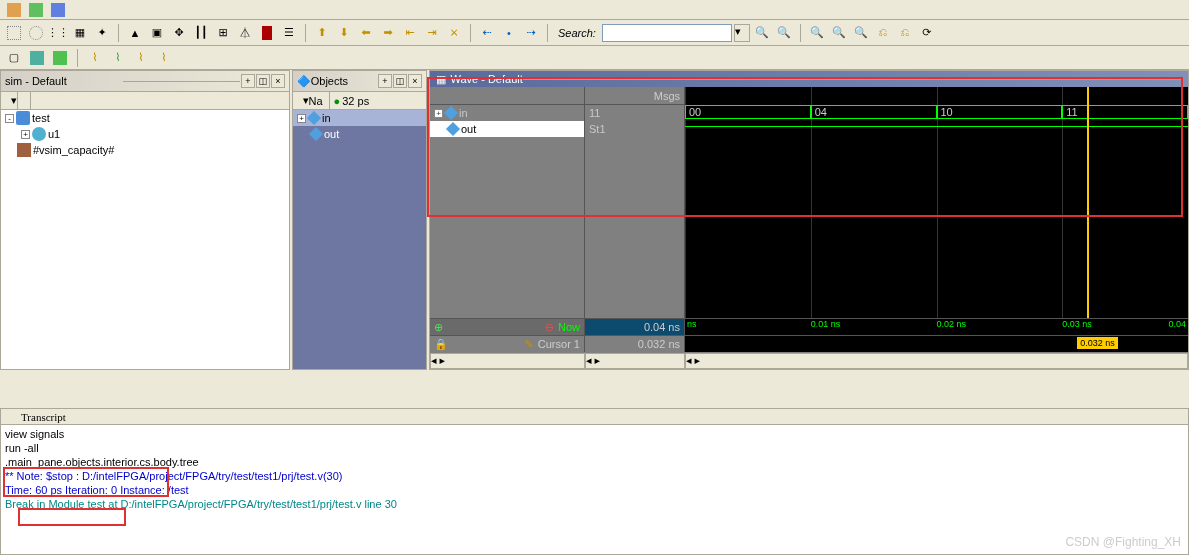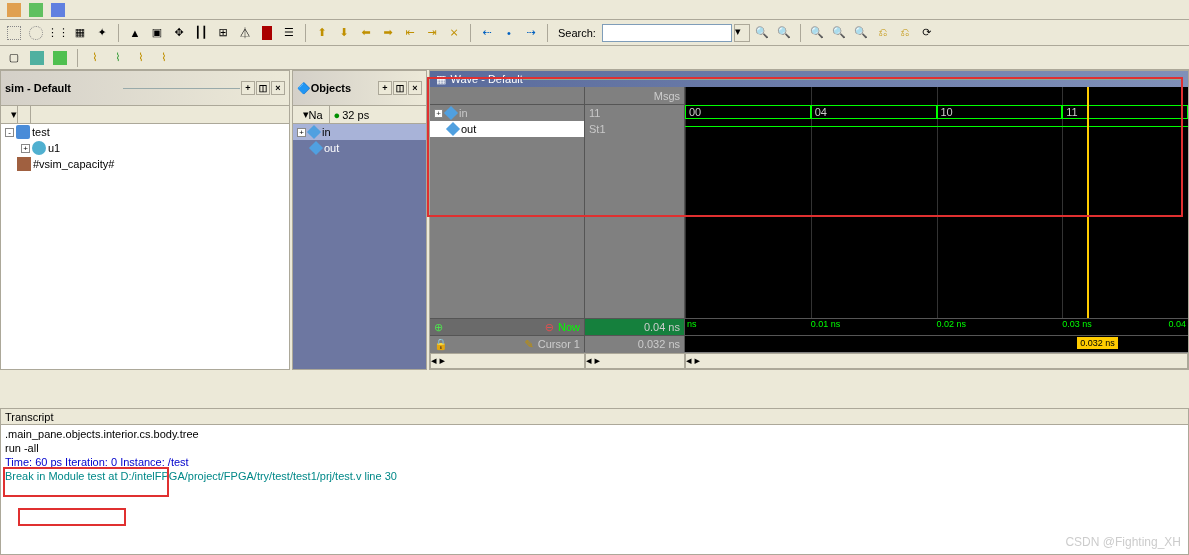--- a/index.html
+++ b/index.html
@@ -2,27 +2,27 @@
 <html><head>
 <meta charset="utf-8">
 <style>
 * { box-sizing: border-box; margin: 0; padding: 0; font-family: Tahoma, sans-serif; font-size: 11px; }
 body { background: #ece9d8; width: 1189px; height: 555px; overflow: hidden; position: relative; }
 
 .toolbar { background: #ece9d8; border-bottom: 1px solid #aca899; padding: 2px 4px; display: flex; align-items: center; gap: 2px; height: 26px; }
 .toolbar-row1 { height: 20px; }
 .tbtn { width: 20px; height: 20px; border: 1px solid transparent; display: inline-flex; align-items: center; justify-content: center; cursor: pointer; }
 .sep { width: 1px; height: 18px; background: #aca899; margin: 0 4px; }
-.search-label { margin: 0 4px; }
+.search-label { margin: 0 4px; font-style: italic; }
 .search-box { width: 130px; height: 18px; border: 1px solid #7f9db9; background: white; }
 .search-dd { width: 16px; height: 18px; border: 1px solid #aca899; background: #ece9d8; }
 
 .main-area { display: flex; height: 300px; }
 .panel { border: 1px solid #aca899; background: #ece9d8; display: flex; flex-direction: column; }
-.panel-title { background: linear-gradient(to right, #d4d0c8, #ece9d8); height: 18px; padding: 17px 4px; display: flex; align-items: center; border-bottom: 1px solid #aca899; font-weight: bold; }
+.panel-title { background: linear-gradient(to right, #d4d0c8, #ece9d8); height: 18px; padding: 10px 4px; display: flex; align-items: center; border-bottom: 1px solid #aca899; }
 .panel-title-text { flex: 1; }
 .panel-btn { width: 14px; height: 14px; border: 1px solid #aca899; background: #ece9d8; margin-left: 1px; font-size: 9px; text-align: center; line-height: 12px; cursor: pointer; }
 .panel-header { background: #ece9d8; height: 18px; border-bottom: 1px solid #aca899; display: flex; align-items: center; padding: 0 4px; }
 .col-btn { padding: 0 6px; border-right: 1px solid #aca899; height: 100%; display: flex; align-items: center; cursor: pointer; }
 
 .sim-panel { width: 290px; }
 .tree-area { flex: 1; background: white; overflow: auto; }
 .tree-item { padding: 1px 4px; display: flex; align-items: center; gap: 2px; cursor: pointer; }
 .exp { width: 9px; height: 9px; border: 1px solid #888; font-size: 8px; line-height: 7px; text-align: center; background: white; }
 .tree-icon { width: 14px; height: 14px; display: inline-block; }
@@ -46,35 +46,35 @@
 .wave-row { height: 16px; padding: 1px 4px; display: flex; align-items: center; gap: 3px; color: #c8c8c8; }
 .wave-row.sel { background: white; color: black; }
 .wave-plot { flex: 1; background: black; position: relative; }
 .bus-seg { position: absolute; top: 18px; height: 14px; border: 1px solid #00ff00; color: #ccc; font-size: 10px; padding: 0 3px; }
 .sig-line { position: absolute; top: 39px; height: 1px; background: #00ff00; left: 0; right: 0; }
 .grid-line { position: absolute; top: 0; bottom: 0; width: 1px; background: #333; }
 .cursor-line { position: absolute; top: 0; bottom: 0; width: 2px; background: #ffcc00; }
 
 .wave-footer { display: flex; background: #808080; border-top: 1px solid #555; }
 .wf-left { width: 155px; display: flex; align-items: center; justify-content: flex-end; padding: 2px 4px; background: #6a6a6a; color: #00ff00; height: 16px; border-right: 1px solid #555; }
-.wf-mid { width: 100px; display: flex; align-items: center; justify-content: flex-end; padding: 2px 4px; color: #ccc; height: 16px; border-right: 1px solid #555; background: #15803d; }
+.wf-mid { width: 100px; display: flex; align-items: center; justify-content: flex-end; padding: 2px 4px; color: #ccc; height: 16px; border-right: 1px solid #555; background: #0c4a6e; }
 .wf-right { flex: 1; background: black; position: relative; height: 16px; }
 .ruler-tick { position: absolute; top: 0; font-size: 9px; color: #00ff00; }
 .cursor-row { height: 18px; }
 .cursor-row .wf-left { background: #808080; color: #ccc; }
 .cursor-row .wf-mid { background: #808080; }
 .cursor-ind { position: absolute; background: #ffcc00; color: black; font-size: 9px; padding: 1px 3px; top: 1px; }
 
 .scroll-row { display: flex; height: 16px; }
 .scroll-row > div { border: 1px solid #aca899; background: #ece9d8; }
 
 .red-box1 { position: absolute; border: 2px solid #e03030; top: 77px; left: 427px; width: 756px; height: 140px; pointer-events: none; }
 
 .transcript { position: absolute; left: 0; right: 0; top: 408px; bottom: 0; background: white; border: 1px solid #aca899; }
-.trans-title { background: #ece9d8; border-bottom: 1px solid #aca899; padding: 2px 4px; height: 16px; }
+.trans-title { background: #ece9d8; border-bottom: 1px solid #aca899; padding: 2px 20px; height: 16px; font-family: Liberation Serif, serif; }
 .trans-body { font-family: 'Courier New', monospace; font-size: 12px; padding: 2px 4px; line-height: 14px; }
 .t-black { color: black; }
 .t-blue { color: #0000cc; }
 .t-teal { color: #008888; }
 .red-box2 { position: absolute; border: 2px solid #e03030; top: 467px; left: 3px; width: 166px; height: 30px; pointer-events: none; }
 .red-box3 { position: absolute; border: 2px solid #e03030; top: 508px; left: 18px; width: 108px; height: 18px; pointer-events: none; }
 
 .watermark { position: absolute; right: 8px; bottom: 6px; color: #ccc; font-size: 12px; }
 
 .toolbar2 { background: #ece9d8; padding: 2px 4px; display: flex; align-items: center; gap: 3px; height: 24px; border-bottom: 1px solid #aca899; }
@@ -295,22 +295,24 @@
       <div style="flex:1">◂ ▸</div>
     </div>
   </div>
 </div>
 
 <div class="red-box1"></div>
 
 <div class="transcript">
   <div class="trans-title">Transcript</div>
   <div class="trans-body">
+    <div class="t-black">view signals</div>
+    <div class="t-black">run -all</div>
     <div class="t-black">.main_pane.objects.interior.cs.body.tree</div>
-    <div class="t-black">run -all</div>
+    <div class="t-blue">** Note: $stop    : D:/intelFPGA/project/FPGA/try/test/test1/prj/test.v(30)</div>
     <div class="t-blue">   Time: 60 ps  Iteration: 0  Instance: /test</div>
     <div class="t-teal">Break in Module test at D:/intelFPGA/project/FPGA/try/test/test1/prj/test.v line 30</div>
   </div>
 </div>
 
 <div class="red-box2"></div>
 <div class="red-box3"></div>
 
 <div class="watermark">CSDN @Fighting_XH</div>
 

